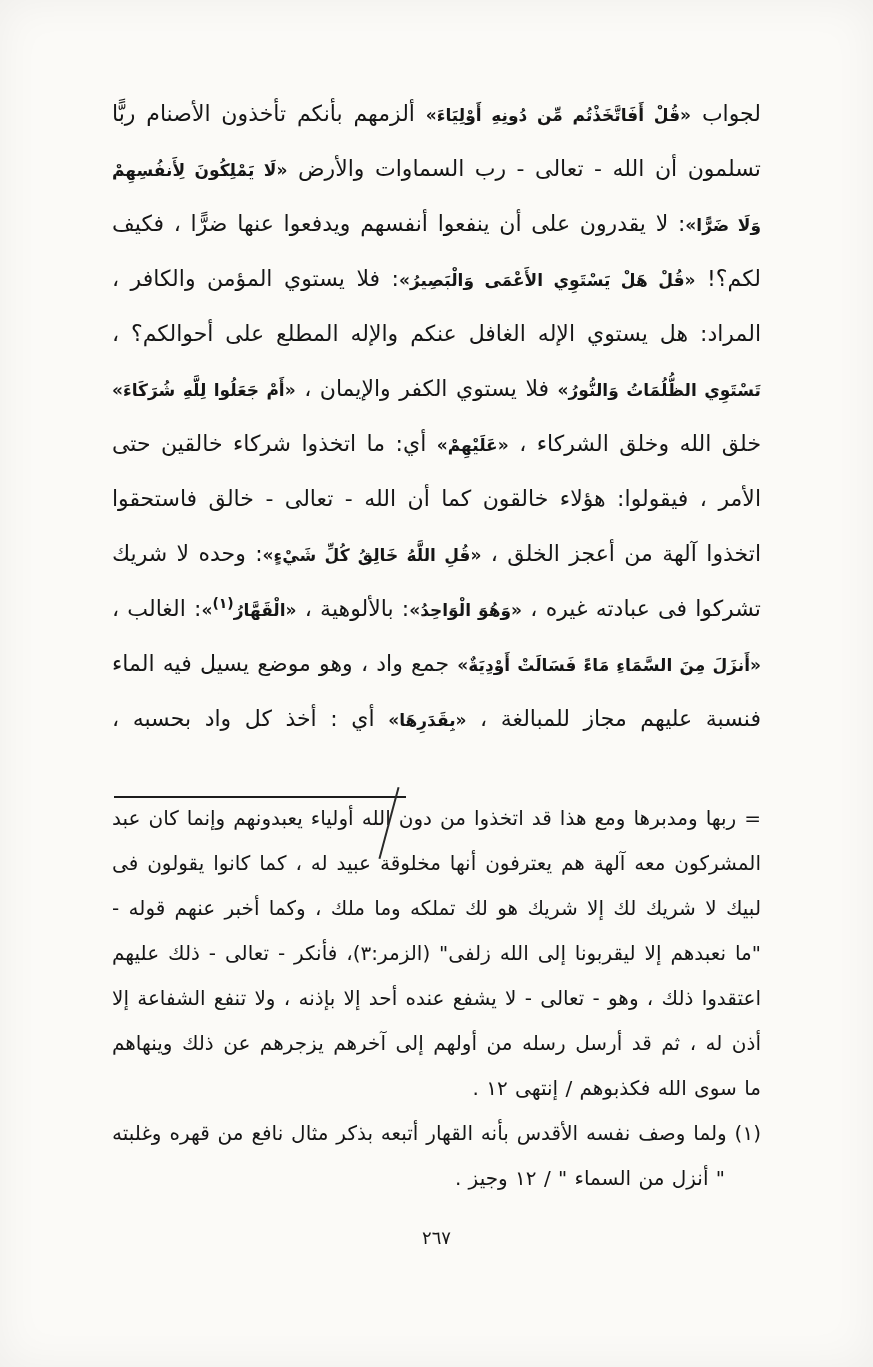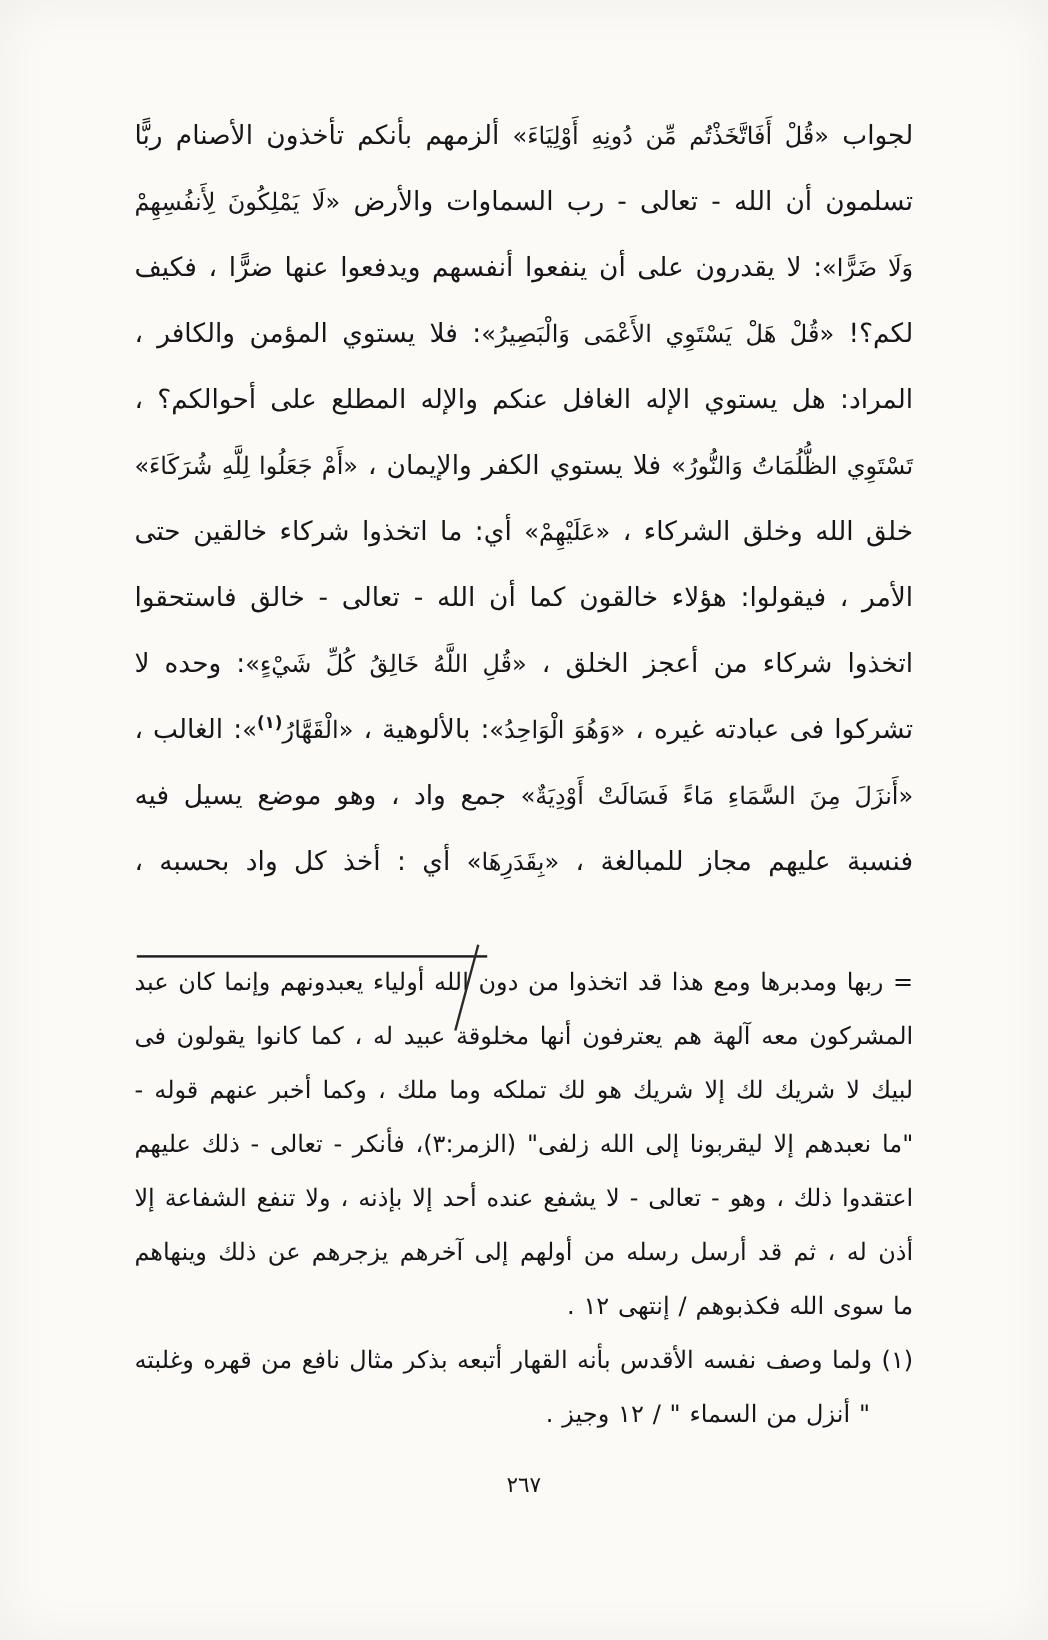--- a/index.html
+++ b/index.html
@@ -23,22 +23,22 @@
   .line {
     font-size:22px;
     line-height:55px;
     height:55px;
     overflow:hidden;
     text-align:justify;
     text-align-last:justify;
     word-spacing:1px;
   }
   .quran {
-    font-weight:400;
-    font-size:20px;
+    font-weight:700;
+    font-size:17px;
   }
   sup.fn-ref {
     font-size:14px;
     font-weight:700;
     vertical-align:super;
     line-height:0;
   }
   
   .sep-row {
     position:relative;
@@ -90,21 +90,21 @@
 
   <main class="body-text" dir="rtl" lang="ar">
     <p class="line"><span>لجواب </span><span class="quran">«قُلْ أَفَاتَّخَذْتُم مِّن دُونِهِ أَوْلِيَاءَ»</span><span> ألزمهم بأنكم تأخذون الأصنام ربًّا مع أنكم</span></p>
     <p class="line"><span>تسلمون أن الله - تعالى - رب السماوات والأرض </span><span class="quran">«لَا يَمْلِكُونَ لِأَنفُسِهِمْ نَفْعًا</span></p>
     <p class="line"><span class="quran">وَلَا ضَرًّا»</span><span>: لا يقدرون على أن ينفعوا أنفسهم ويدفعوا عنها ضرًّا ، فكيف يملكون</span></p>
     <p class="line"><span>لكم؟! </span><span class="quran">«قُلْ هَلْ يَسْتَوِي الأَعْمَى وَالْبَصِيرُ»</span><span>: فلا يستوي المؤمن والكافر ، وقيل</span></p>
     <p class="line"><span>المراد: هل يستوي الإله الغافل عنكم والإله المطلع على أحوالكم؟ ، </span></p>
     <p class="line"><span class="quran">تَسْتَوِي الظُّلُمَاتُ وَالنُّورُ»</span><span> فلا يستوي الكفر والإيمان ، </span><span class="quran">«أَمْ جَعَلُوا لِلَّهِ شُرَكَاءَ»</span></p>
     <p class="line"><span>خلق الله وخلق الشركاء ، </span><span class="quran">«عَلَيْهِمْ»</span><span> أي: ما اتخذوا شركاء خالقين حتى يتشابه عليهم</span></p>
     <p class="line"><span>الأمر ، فيقولوا: هؤلاء خالقون كما أن الله - تعالى - خالق فاستحقوا العبادة أيضًا ، بل</span></p>
-    <p class="line"><span>اتخذوا شركاء من أعجز الخلق ، </span><span class="quran">«قُلِ اللَّهُ خَالِقُ كُلِّ شَيْءٍ»</span><span>: وحده لا شريك له فلا</span></p>
+    <p class="line"><span>اتخذوا آلهة من أعجز الخلق ، </span><span class="quran">«قُلِ اللَّهُ خَالِقُ كُلِّ شَيْءٍ»</span><span>: وحده لا شريك له فلا</span></p>
     <p class="line"><span>تشركوا فى عبادته غيره ، </span><span class="quran">«وَهُوَ الْوَاحِدُ»</span><span>: بالألوهية ، </span><span class="quran">«الْقَهَّارُ</span><sup class="fn-ref quran">(١)</sup><span class="quran">»</span><span>: الغالب ،</span></p>
     <p class="line"><span class="quran">«أَنزَلَ مِنَ السَّمَاءِ مَاءً فَسَالَتْ أَوْدِيَةٌ»</span><span> جمع واد ، وهو موضع يسيل فيه الماء</span></p>
     <p class="line"><span>فنسبة عليهم مجاز للمبالغة ، </span><span class="quran">«بِقَدَرِهَا»</span><span> أي : أخذ كل واد بحسبه ، فالكبير يسع</span></p>
   </main>
 
   <div class="sep-row">
     <div class="sep-line"></div>
   </div>
   <div class="diagonal-mark"></div>
 

